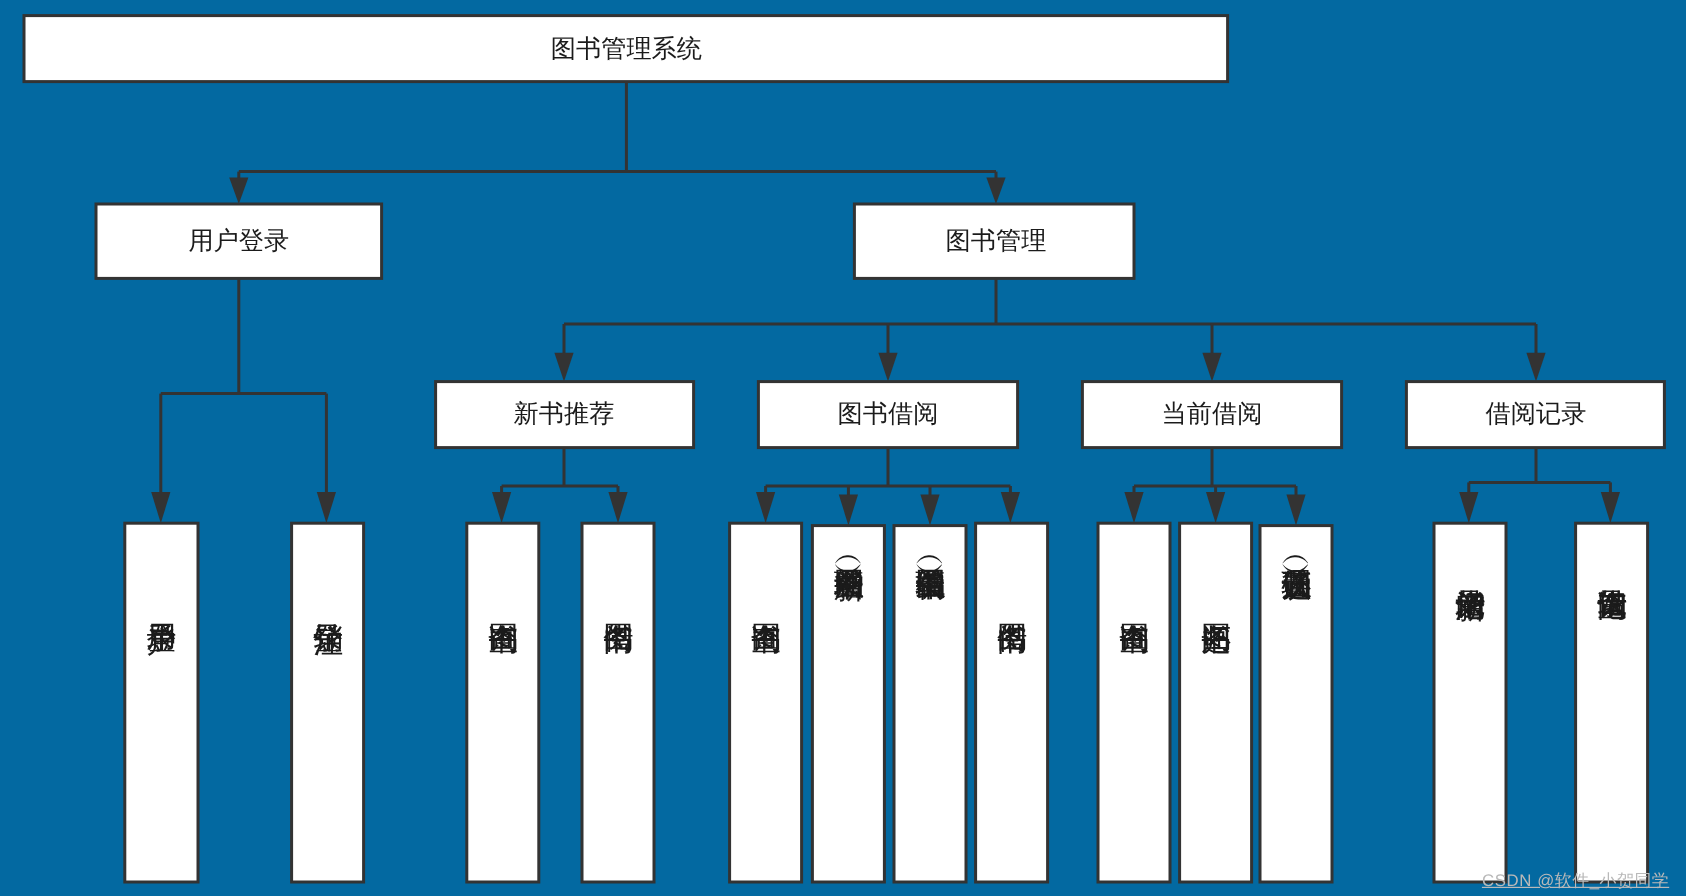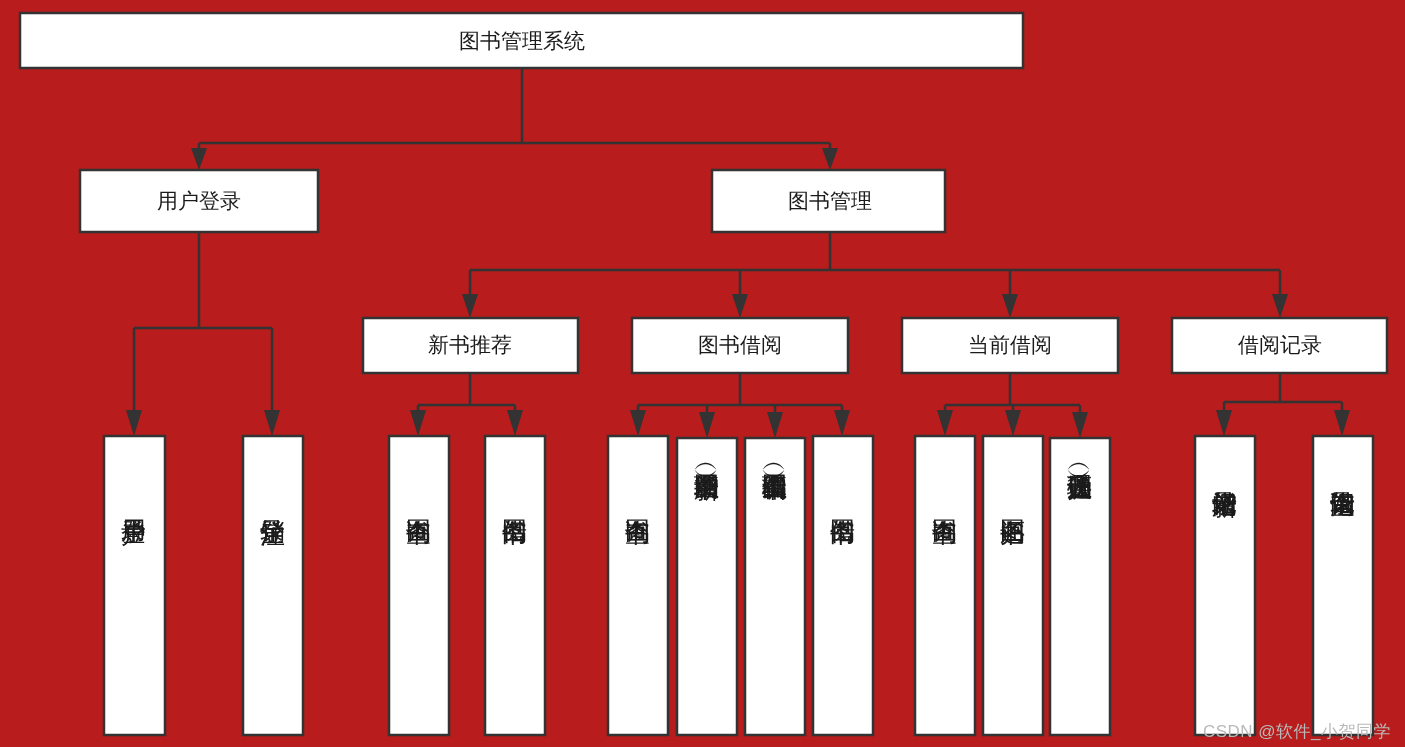--- a/index.html
+++ b/index.html
@@ -10,21 +10,21 @@
   body {
     width: 1405px;
     height: 747px;
     font-family: "Liberation Sans", "DejaVu Sans", sans-serif;
     overflow: hidden;
   }
   #diagram-root {
     position: relative;
     width: 1405px;
     height: 747px;
-    background: #b91c1c;
+    background: #0369a1;
   }
   svg.flow {
     position: absolute;
     left: 0;
     top: 0;
     width: 1405px;
     height: 747px;
   }
   .node-box {
     fill: #ffffff;
@@ -52,25 +52,26 @@
     fill: #1b1b1b;
     font-family: "Liberation Sans", "DejaVu Sans", sans-serif;
     font-size: 25px;
     text-anchor: middle;
   }
   .watermark {
     position: absolute;
     right: 14px;
     bottom: 4px;
     color: #b9b9b9;
-    font-size: 17px;
+    font-size: 14px;
     font-family: "Liberation Sans", "DejaVu Sans", sans-serif;
     letter-spacing: 0.5px;
     white-space: nowrap;
     pointer-events: none;
+    text-decoration: underline;
   }
 </style>
 </head>
 <body>
 
 <div id="diagram-root">
 
   <svg class="flow" viewBox="0 0 1405 747" xmlns="http://www.w3.org/2000/svg">
 
     <g>

